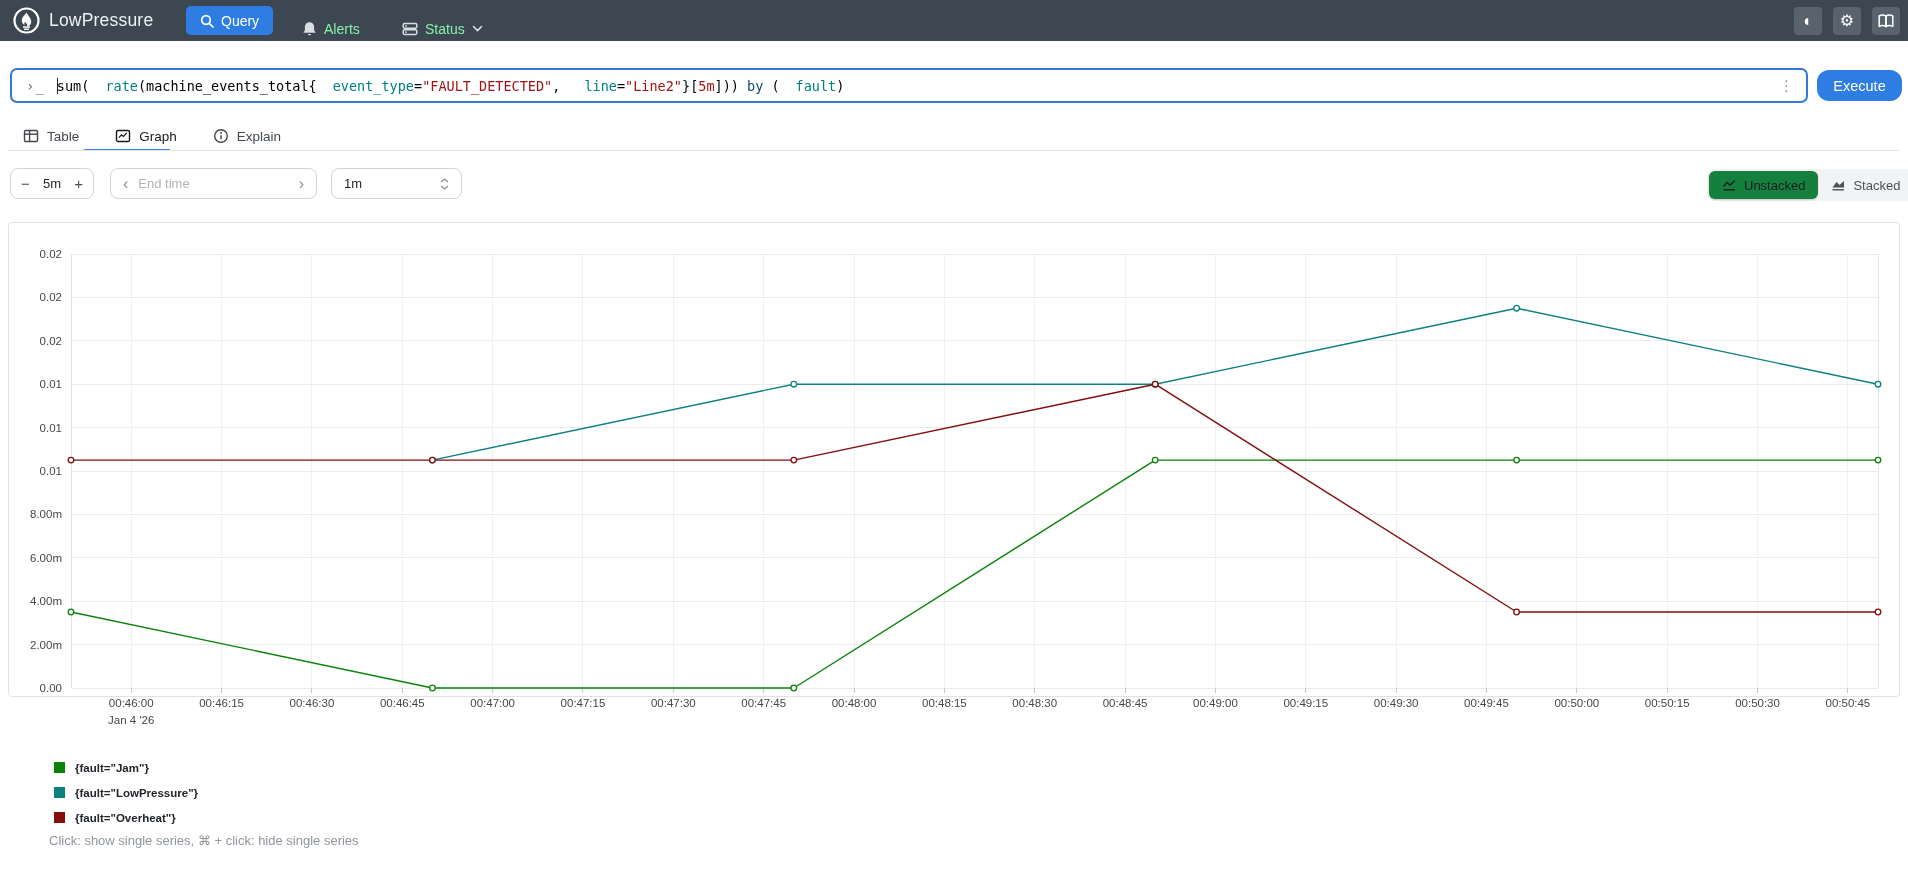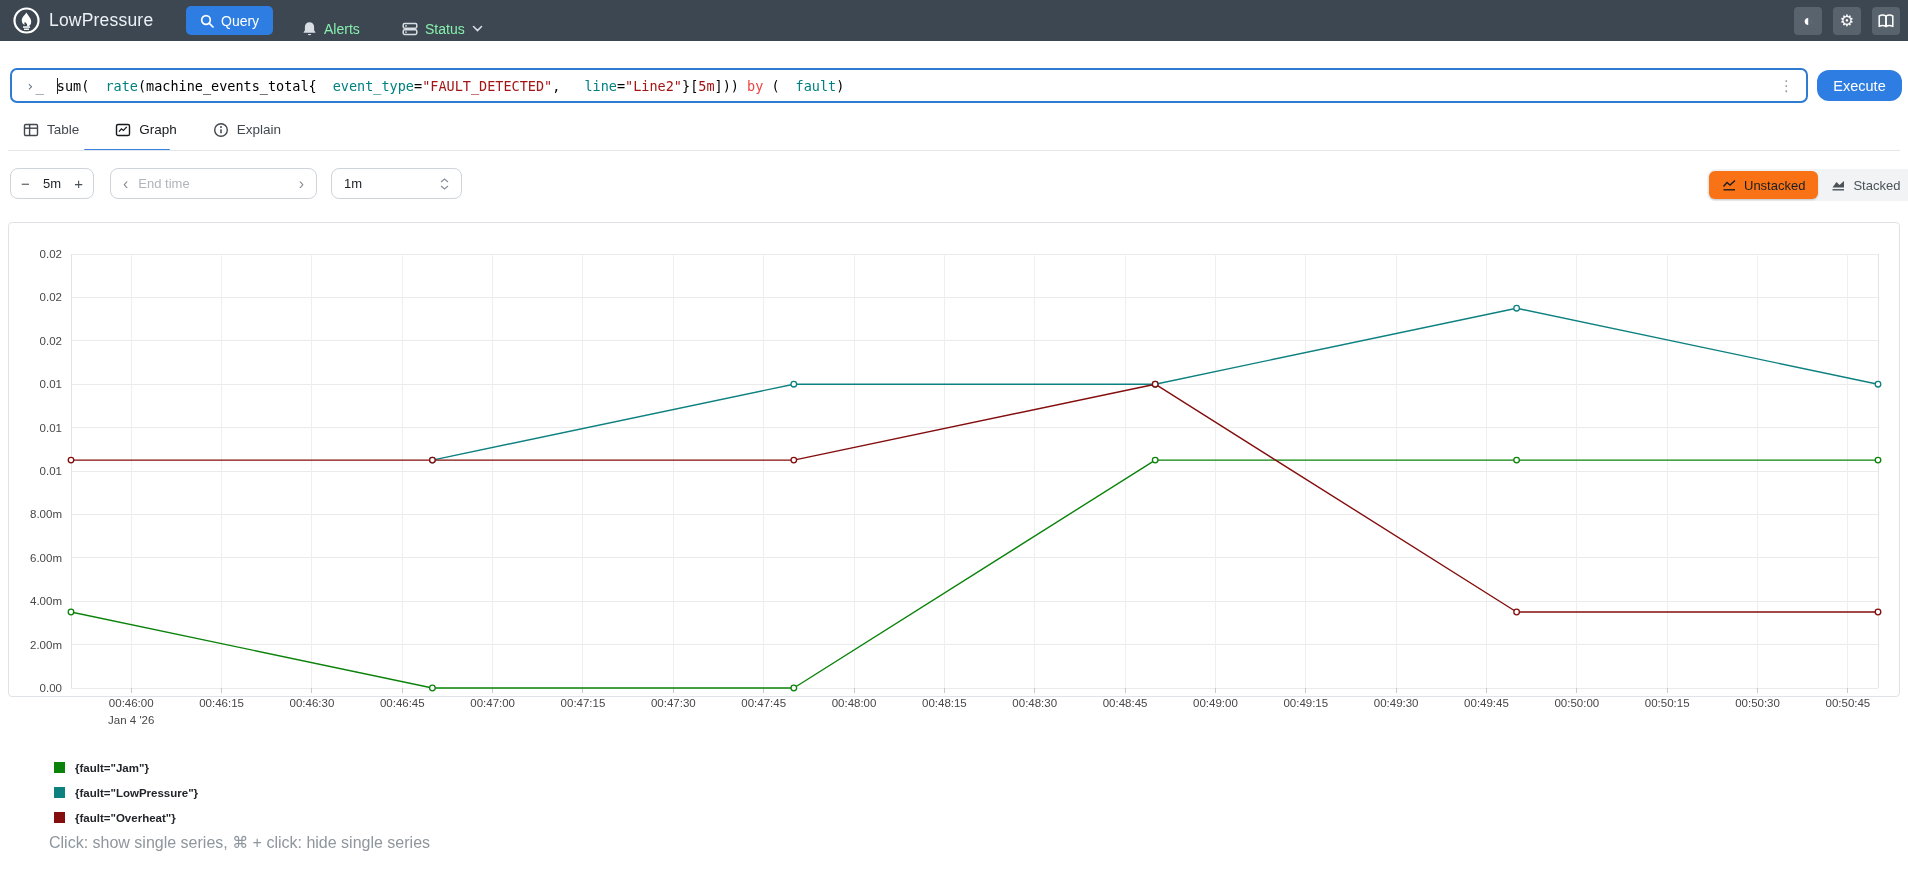--- a/index.html
+++ b/index.html
@@ -27,29 +27,29 @@
   
   .query-row { position:absolute; left:0; top:68px; width:1908px; }
   .query-input { position:absolute; left:10px; top:0; width:1798px; height:35px;
     border:2px solid #2f7bd1; border-radius:7px; background:#fff;
     display:flex; align-items:center; padding:0 30px 0 14px; }
   .prompt { color:#6b7886; font-size:14px; letter-spacing:1px; margin-right:12px; }
   .q-text { font-size:13.5px; color:#000; white-space:pre; display:flex; align-items:center; }
   .caret { display:inline-block; width:1px; height:16px; background:#222; margin-right:-1px; }
   .tk-fn, .tk-label { color:#008080;margin-left:16px; }
   .tk-str, .tk-dur { color:#a31515; }
-  .tk-kw { color:#ef4444; }
+  .tk-kw { color:#0c4a6e; }
   .kebab { position:absolute; right:12px; top:7px; color:#9aa1a9; font-size:15px; cursor:pointer; }
   .execute-btn { position:absolute; left:1817px; top:2px; width:85px; height:31px;
     background:#2e7de2; color:#fff; border:none; border-radius:12px; font-size:14.5px;
     font-weight:500; cursor:pointer; }
 
   
   .tabs { position:absolute; left:8px; top:122px; display:flex; gap:6px; }
-  .tab { height:28px; display:flex; gap:8px; padding:0 15px;
+  .tab { height:28px; display:flex; align-items:center; gap:8px; padding:0 15px;
     font-size:13.5px; color:#42484e; cursor:pointer; background:none; border:none; }
   .tab.active { color:#17191c; }
   .tab-underline { position:absolute; left:84px; top:149px; width:86px; height:2px;
     background:#3b82e0; border-radius:1px; }
   .tabs-divider { position:absolute; left:8px; top:150px; width:1892px; height:1px; background:#e4e7ea; }
 
   
   .ctl-box { position:absolute; top:168px; height:31px; border:1px solid #ced4da;
     border-radius:8px; background:#fff; display:flex; align-items:center; }
   .ctl-range { left:10px; width:84px; justify-content:space-between; padding:0 10px; }
@@ -58,32 +58,32 @@
   .ctl-endtime { left:110px; width:207px; justify-content:space-between; padding:0 12px; }
   .ctl-placeholder { font-size:13px; color:#aeb5bc; flex:1; margin-left:10px; text-align:left; }
   .chev { color:#8a9199; font-size:16px; line-height:1; cursor:pointer; background:none; border:none; }
   .ctl-res { left:331px; width:131px; justify-content:space-between; padding:12px 12px; }
   .ctl-res-val { font-size:13px; font-weight:500; color:#212529; }
   .spinner { display:flex; flex-direction:column; gap:2px; cursor:pointer; }
   .seg { position:absolute; left:1707px; top:169px; height:32px; background:#f1f3f5;
     border-radius:8px; padding:2px; display:flex; align-items:center; }
   .seg-btn { height:28px; border:none; border-radius:6px; display:flex; align-items:center;
     gap:7px; padding:0 13px; font-size:13px; cursor:pointer; background:transparent; color:#4b5258; }
-  .seg-btn.active { background:#f97316; color:#1b1e21; font-weight:500;
+  .seg-btn.active { background:#15803d; color:#1b1e21; font-weight:500;
     box-shadow:0 1px 2px rgba(0,0,0,.18); }
 
   
   .chart-card { position:absolute; left:8px; top:222px; width:1892px; height:475px;
     border:1px solid #dfe3e7; border-radius:4px; background:#fff; }
   .legend { position:absolute; left:45px; top:532px; list-style:none; }
   .legend li { height:25px; display:flex; align-items:center; gap:10px; cursor:pointer; }
   .legend .sw { width:11px; height:11px; flex:0 0 11px; }
   .legend .lbl { font-size:11.5px; color:#212529; font-weight:600;
     font-family:"Liberation Sans","DejaVu Sans",sans-serif; }
-  .legend-hint { position:absolute; left:40px; top:610px; font-size:16px; color:#8f969d; }
+  .legend-hint { position:absolute; left:40px; top:610px; font-size:13px; color:#8f969d; }
 </style>
 </head>
 <body>
 
 <nav class="navbar">
   <div class="brand">
     <svg width="27" height="27" viewBox="0 0 27 27">
       <circle cx="13.5" cy="13.5" r="12" fill="none" stroke="#fff" stroke-width="2.2"></circle>
       <path fill="#fff" d="M13.5 5.5 C11 9 8.8 10.2 8.8 13.6 a4.7 4.7 0 0 0 3 4.4 c-.5-.9-.6-2.2.2-3.3 .4 1 1.5 1.5 2 2.6 .3.7.2 1.5-.1 2.1 a4.7 4.7 0 0 0 4.3-4.7 C18.2 11 15.5 9.5 13.5 5.5 Z"></path>
       <rect x="10" y="19.3" width="7" height="1.5" fill="#fff"></rect>

